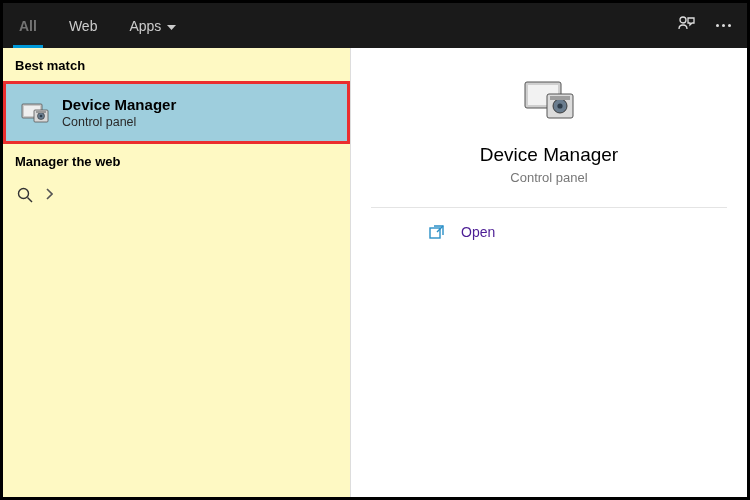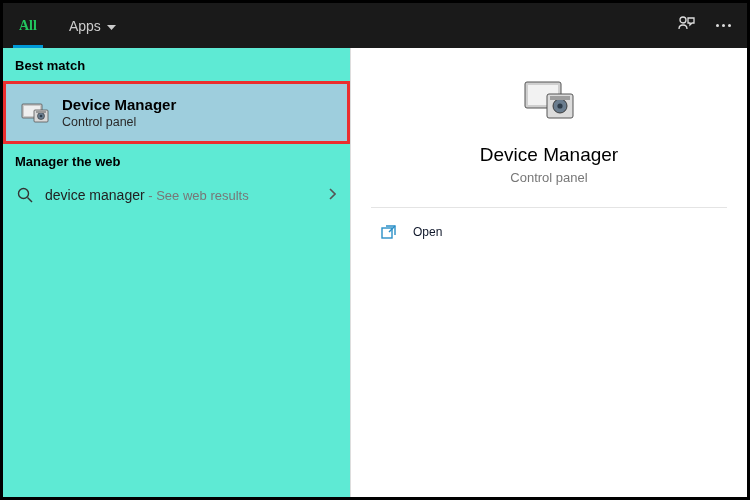--- a/index.html
+++ b/index.html
@@ -28,23 +28,22 @@
   .tab {
     color: #ccc;
     font-size: 14px;
     padding: 0 16px;
     display: flex;
     align-items: center;
     cursor: pointer;
     position: relative;
   }
   .tab.active {
-    color: #22c55e;
+    color: #737373;
     font-weight: 600;
-    font-family: Liberation Serif, serif;
   }
   .tab.active::after {
     content: "";
     position: absolute;
     bottom: 0;
     left: 10px;
     right: 10px;
     height: 3px;
     background: #0099d8;
   }
@@ -60,21 +59,21 @@
     color: #ddd;
     font-size: 16px;
     cursor: pointer;
   }
   .content {
     display: flex;
     height: calc(500px - 45px - 6px);
   }
   .left {
     width: 348px;
-    background: #5eead4;
+    background: #fef9c3;
     border-right: 1px solid #ddd;
     display: flex;
     flex-direction: column;
   }
   .section-label {
     font-size: 13px;
     font-weight: 600;
     color: #000;
     padding: 10px 12px 8px;
   }
@@ -153,22 +152,23 @@
   }
   .preview-sub {
     font-size: 13px;
     color: #777;
   }
   .open-row {
     display: flex;
     align-items: center;
     padding: 16px 30px;
     cursor: pointer;
-    font-size: 12px;
-    color: #0f172a;
+    font-size: 14px;
+    color: #4c1d95;
+    margin-left: 48px;
   }
   .open-icon {
     color: #2a8fc7;
     margin-right: 16px;
     width: 16px;
     height: 16px;
   }
   .ellipsis-dots {
     display: flex;
     gap: 3px;
@@ -179,20 +179,21 @@
     background: #ddd;
     border-radius: 50%;
   }
 </style>
 </head>
 <body>
 
 <div class="header">
   <div class="tabs">
     <div class="tab active">All</div>
+    <div class="tab">Web</div>
     <div class="tab">
       <span>Apps</span>
       <span class="chev">
         <svg width="9" height="6" viewBox="0 0 9 6">
             <path d="M0 0 L4.5 5 L9 0 Z" fill="#ccc"></path>
           </svg>
       </span>
     </div>
   </div>
   <div class="header-right">
@@ -236,23 +237,20 @@
 
     <div class="section-label">Manager the web</div>
 
     <div class="web-row">
       <span class="search-icon">
         <svg width="16" height="16" viewBox="0 0 16 16" fill="none" stroke="#333" stroke-width="1.4">
           <circle cx="6.5" cy="6.5" r="5"></circle>
           <line x1="10.5" y1="10.5" x2="15" y2="15"></line>
         </svg>
       </span>
-      <span class="web-text">
-        <span>device manager</span><span class="hint"> - See web results</span>
-      </span>
       <span class="chev-right">
         <svg width="8" height="12" viewBox="0 0 8 12" fill="none" stroke="#555" stroke-width="1.6">
             <path d="M2 1l5 5-5 5"></path>
           </svg>
       </span>
     </div>
   </div>
 
   <div class="right">
     <div class="preview-head">

